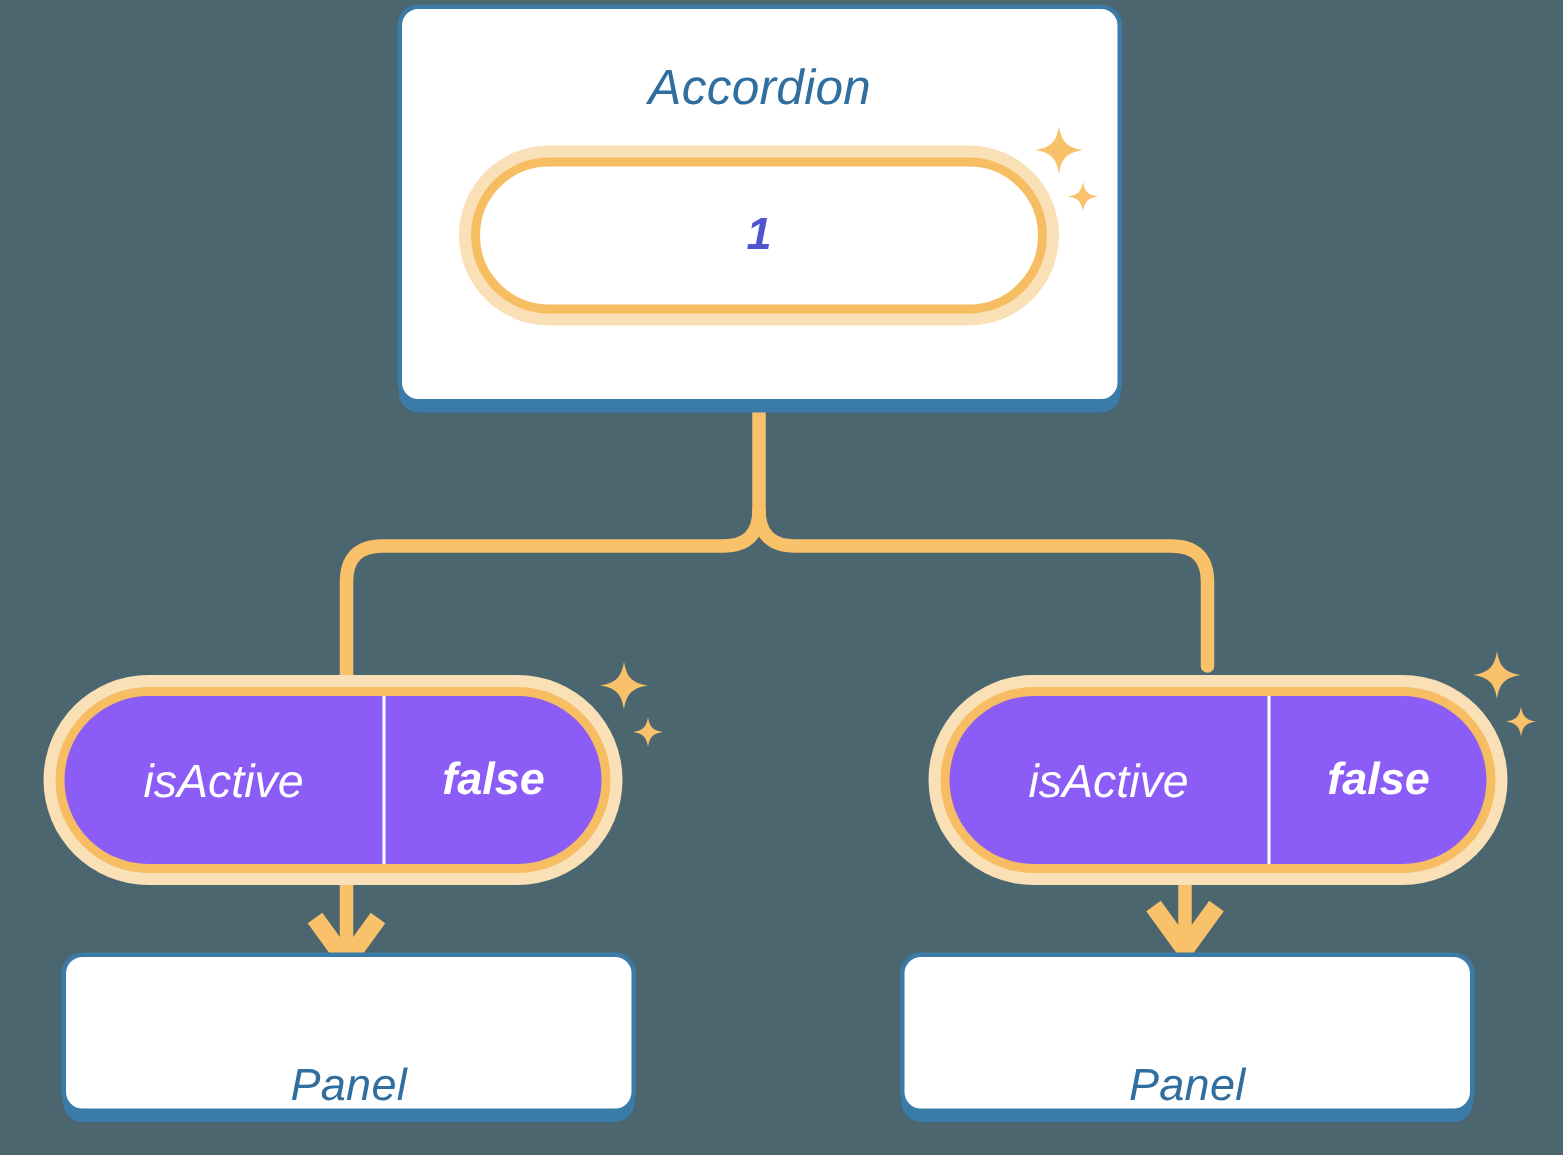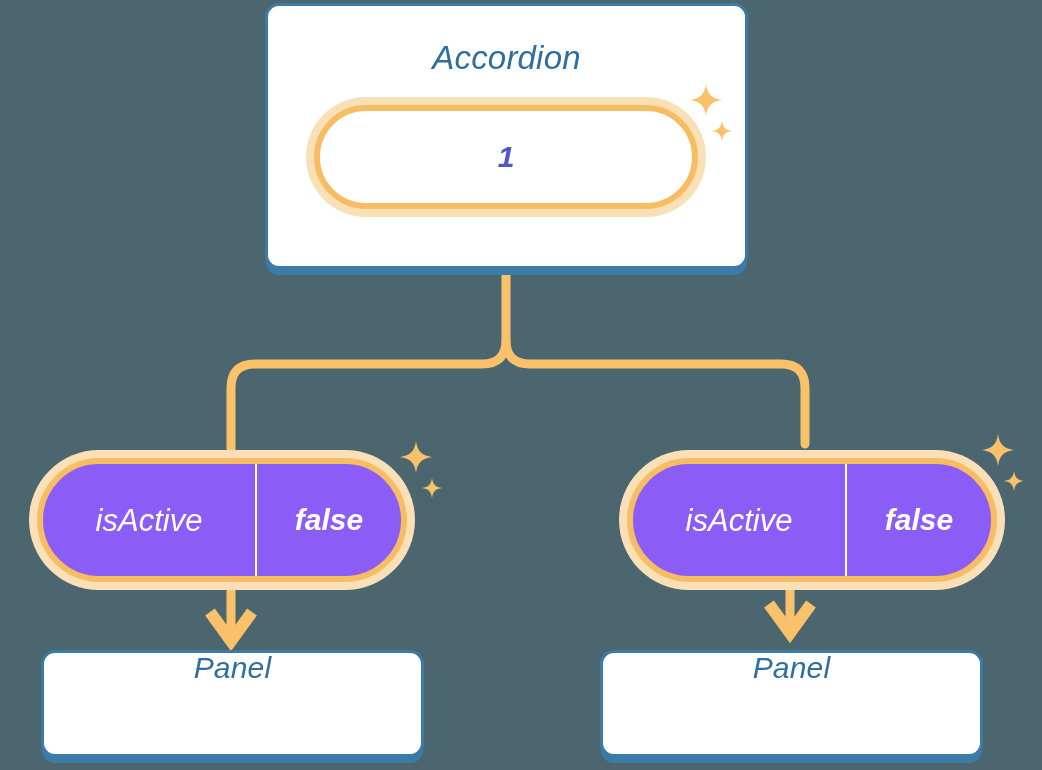--- a/index.html
+++ b/index.html
@@ -56,22 +56,22 @@
     top: 3px;
     width: 483px;
     height: 266px;
     padding-top: 35px;
   }
 
   
   .card-panel {
     width: 383px;
     height: 107px;
-    top: 650px;
-    justify-content: flex-start;
+    top: 635px;
+    justify-content: flex-end;
   }
   .card-panel.left  { left: 41px; }
   .card-panel.right { left: 600px; }
   .card-panel .card-title { font-size: 30px; }
 
   
   .pill-wrap {
     position: absolute;
     display: flex;
     align-items: center;

